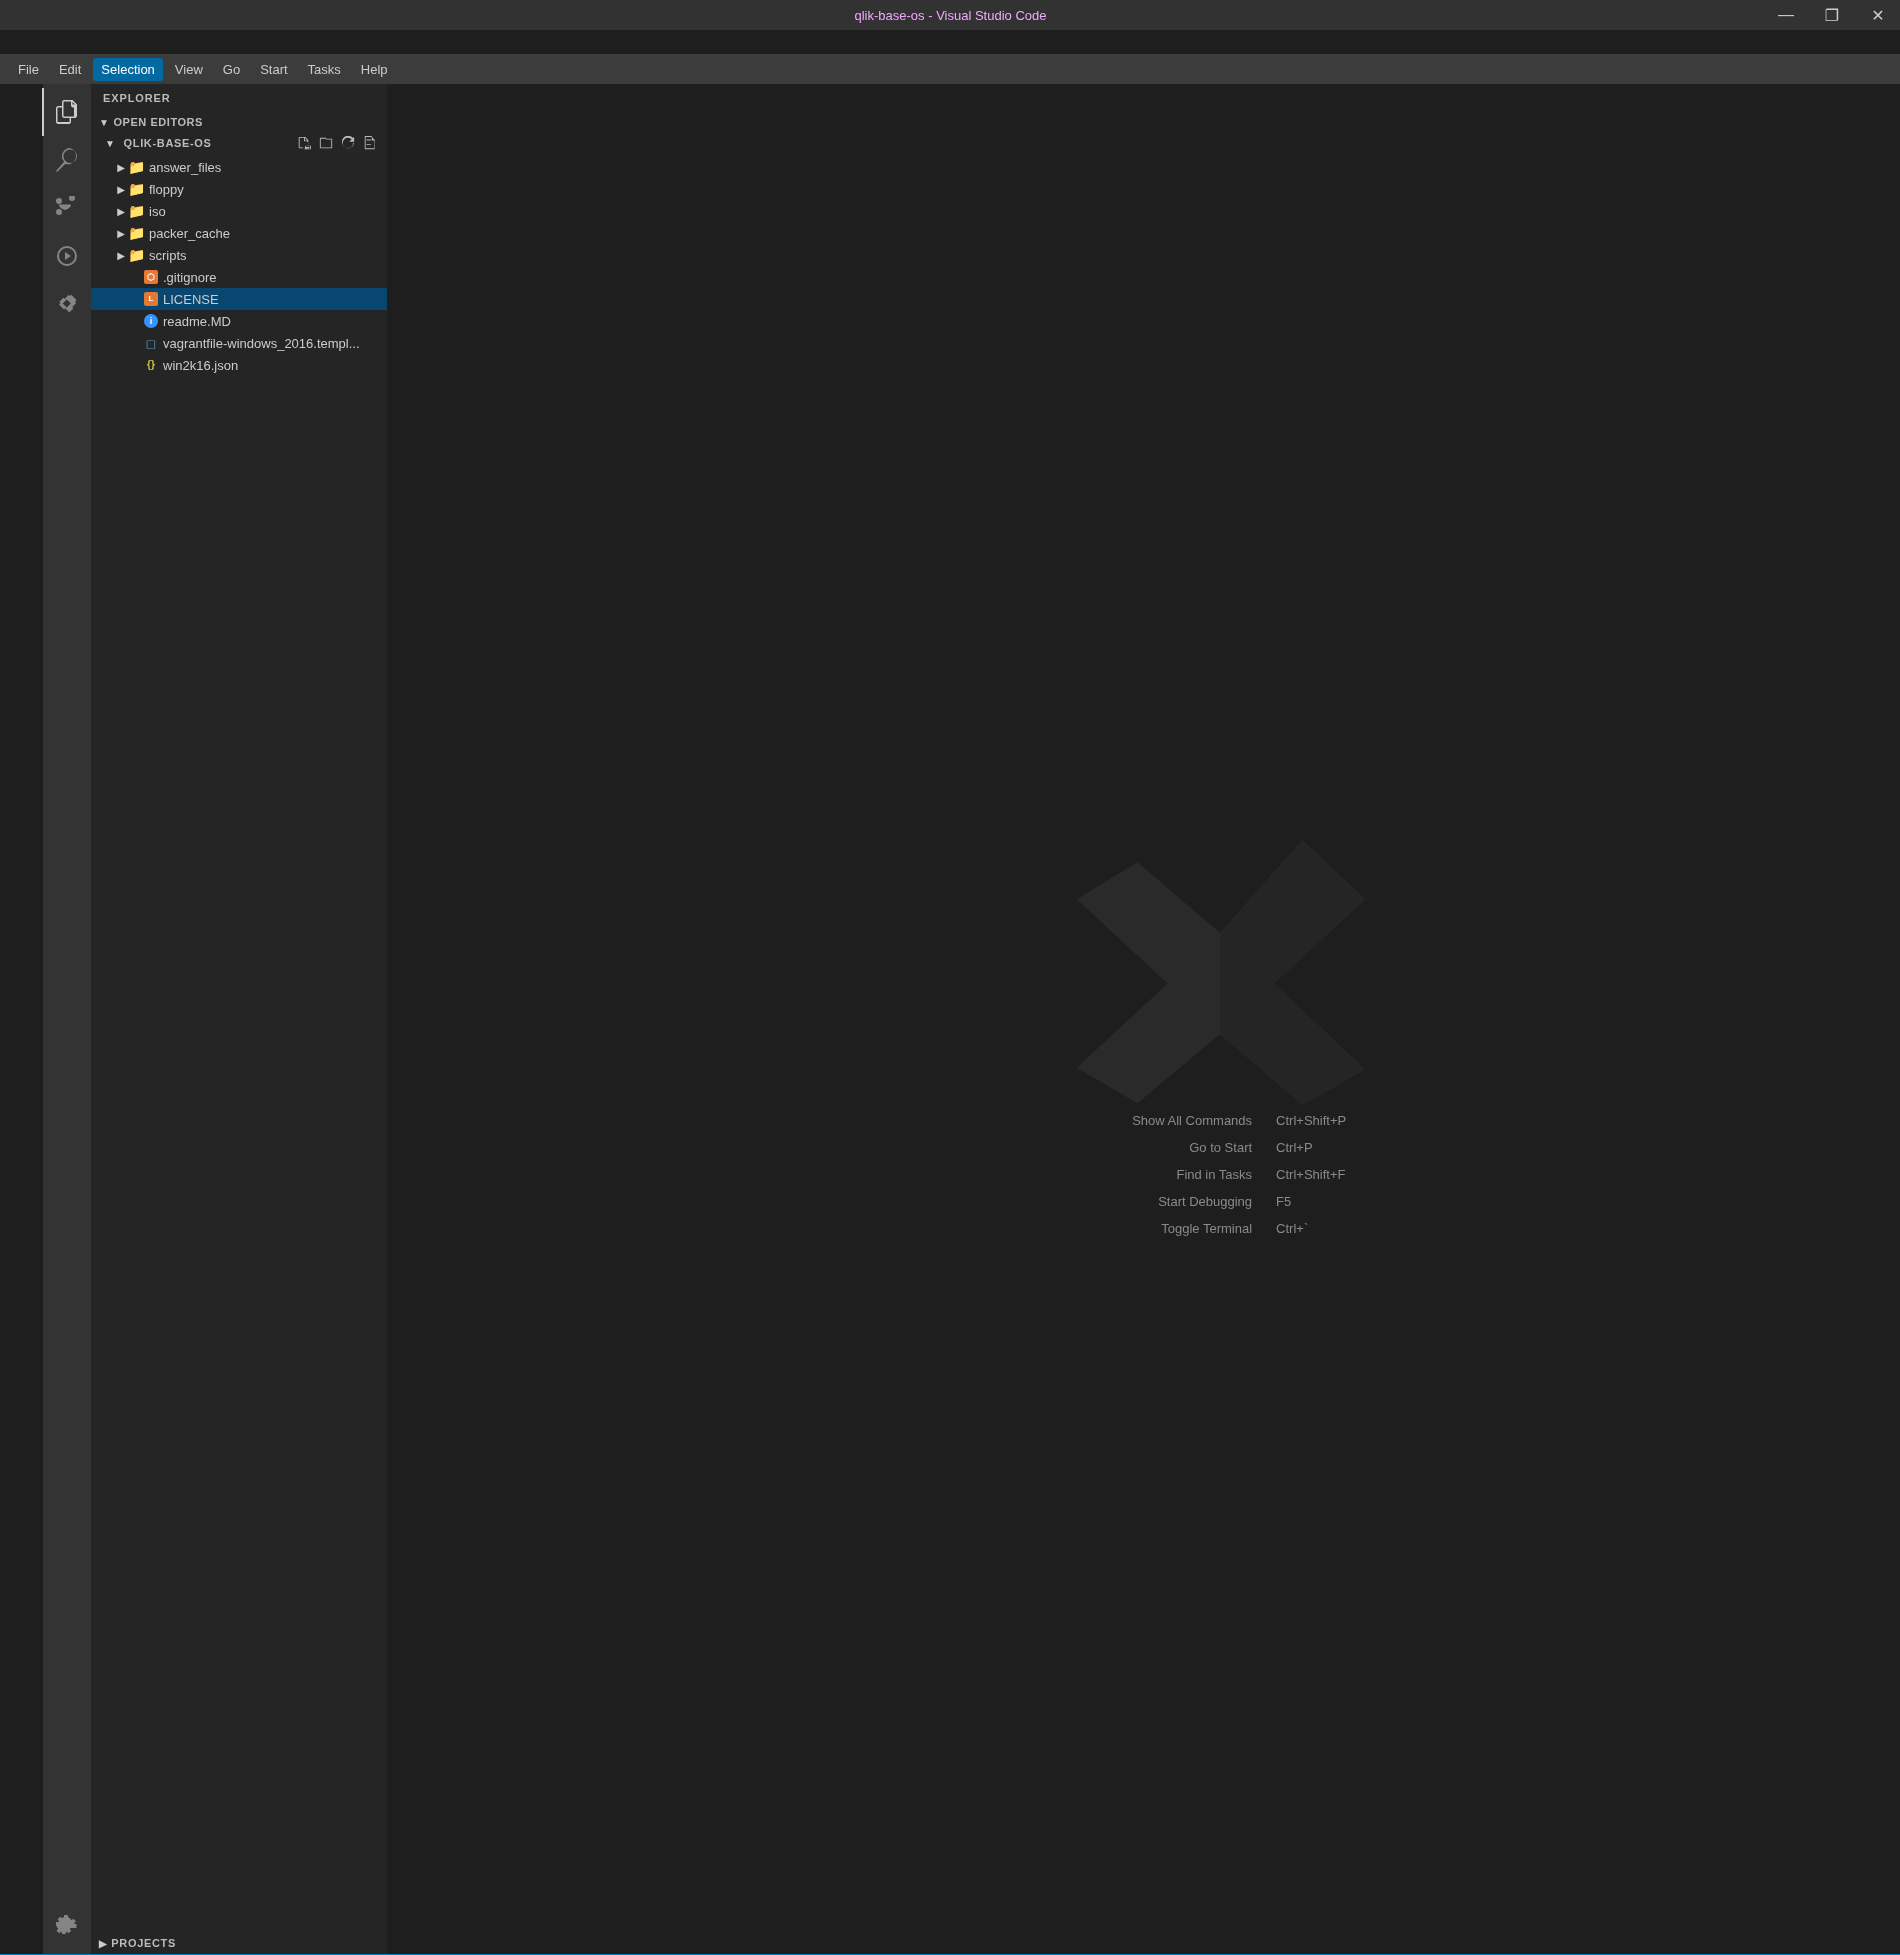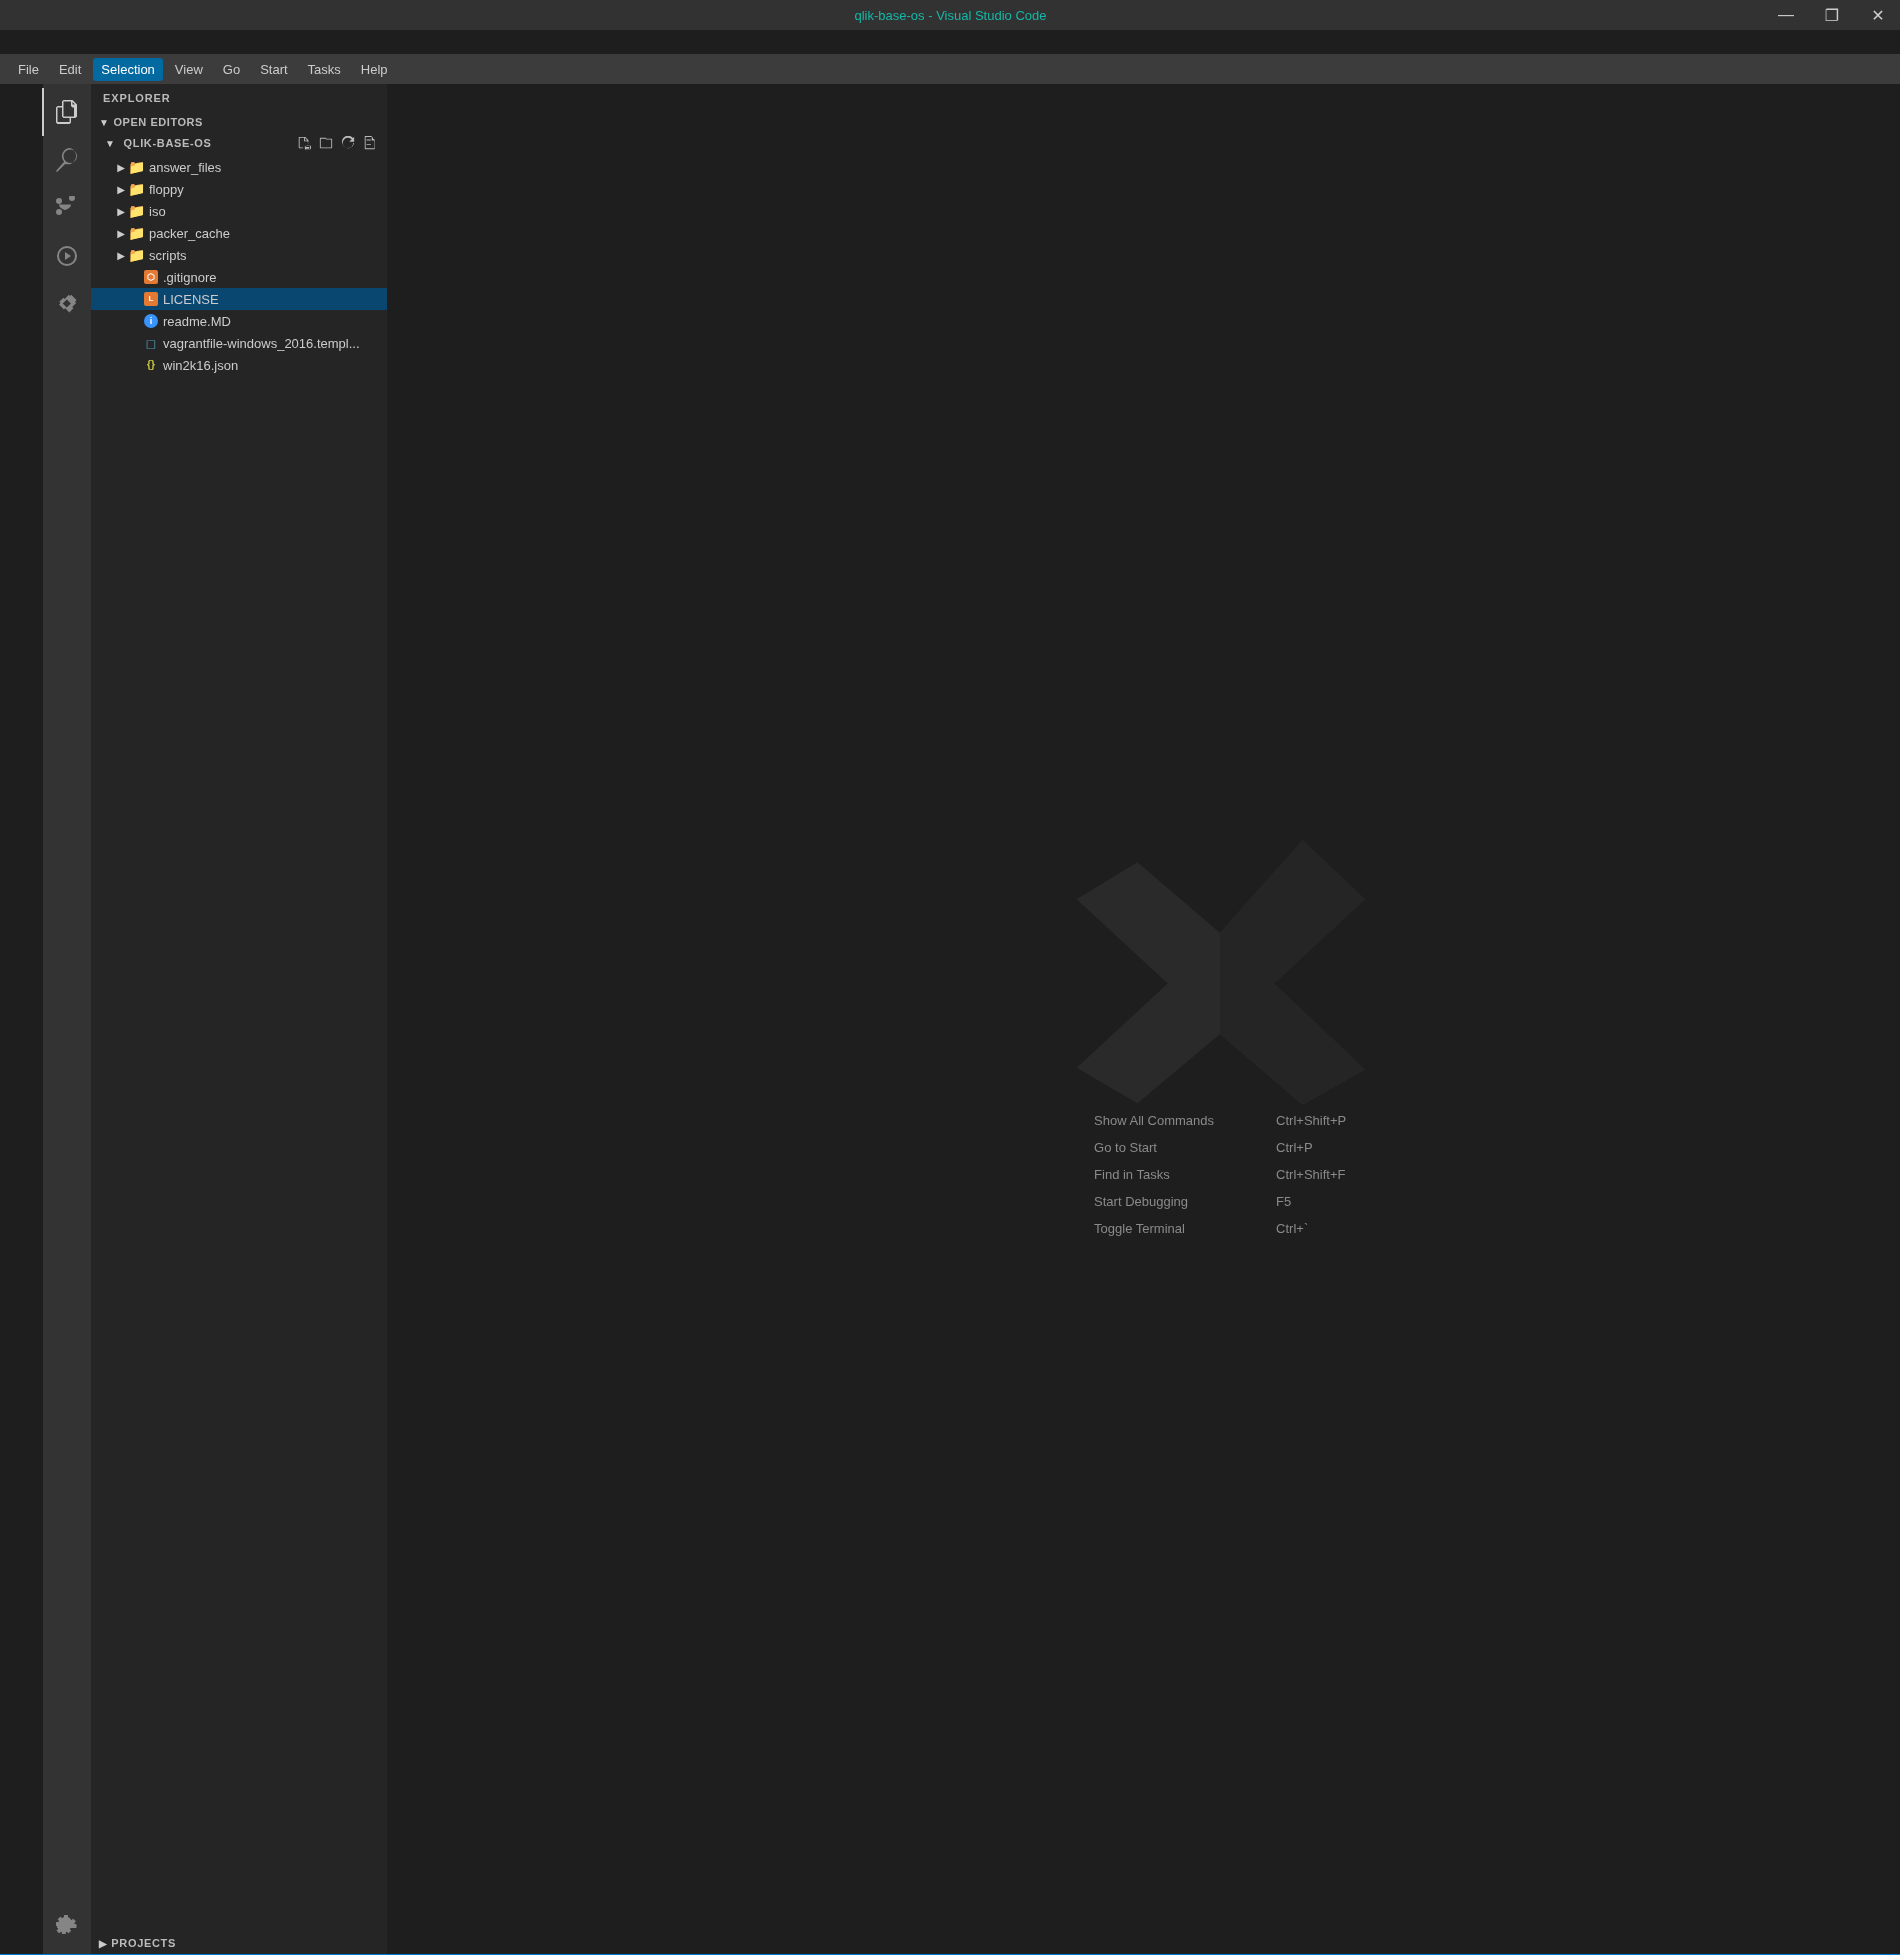--- a/index.html
+++ b/index.html
@@ -19,21 +19,21 @@
       height: 30px;
       background: #323233;
       display: flex;
       align-items: center;
       justify-content: center;
       position: relative;
       user-select: none;
     }
     .title-bar-text {
       font-size: 13px;
-      color: #14b8a6;
+      color: #f0abfc;
     }
     .title-bar-controls {
       position: absolute;
       right: 0;
       top: 0;
       display: flex;
       height: 30px;
     }
     .title-btn {
       width: 46px;
@@ -252,20 +252,21 @@
       flex-direction: column;
       gap: 12px;
     }
 
     .shortcut-row {
       display: flex;
       align-items: center;
       gap: 24px;
     }
     .shortcut-label {
+      text-align: right;
       min-width: 158px;
       color: #8a8a8a;
       font-size: 13px;
     }
     .shortcut-keys {
       color: #8a8a8a;
       font-size: 13px;
     }
 
     

